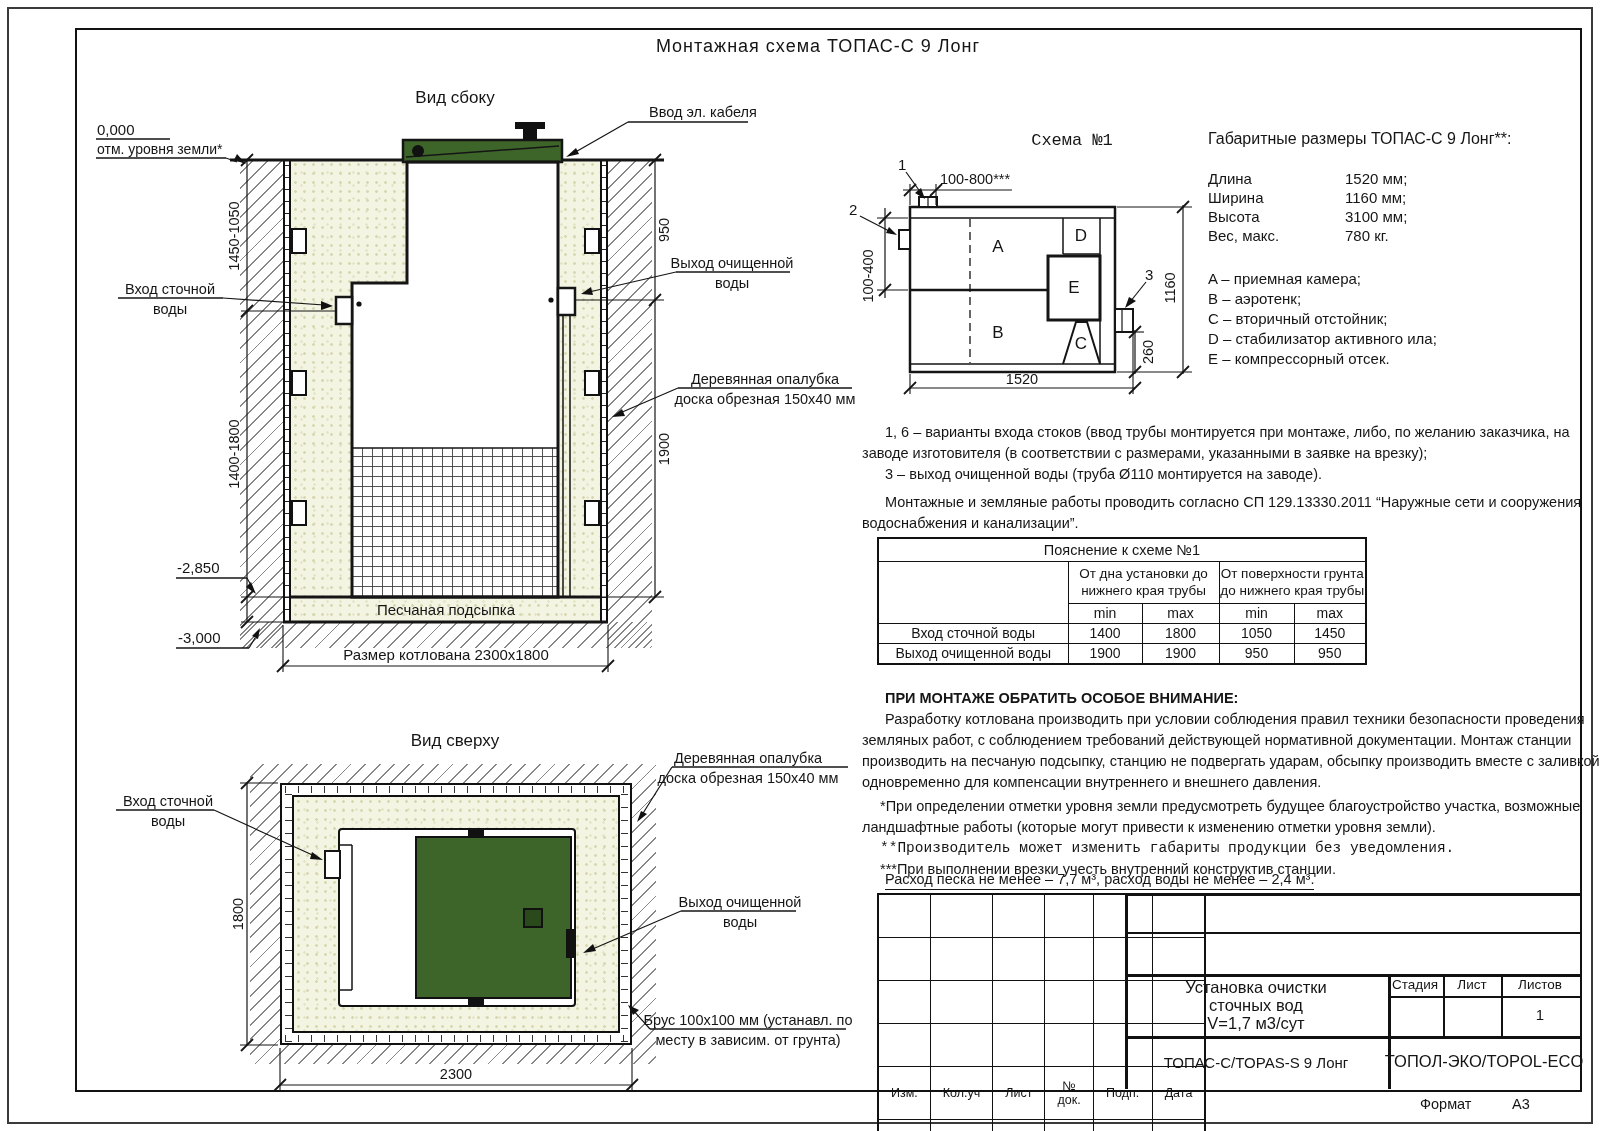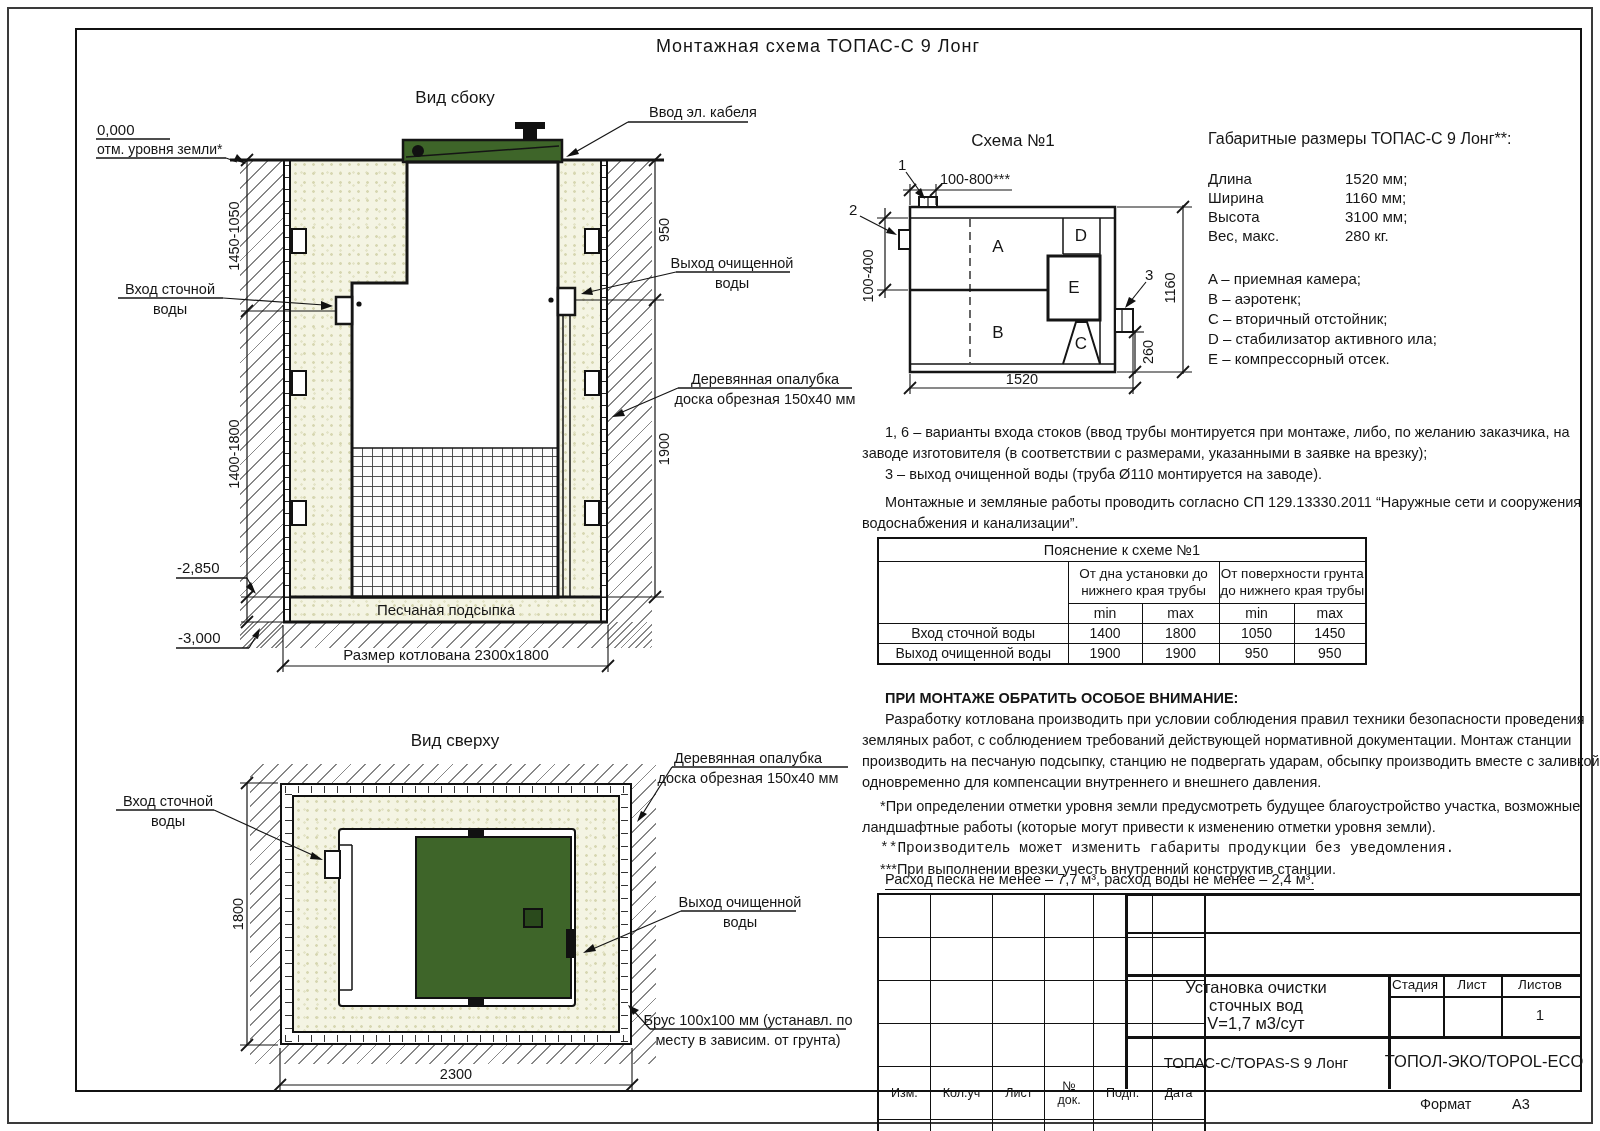--- a/index.html
+++ b/index.html
@@ -259,21 +259,21 @@
   <div class="tc" style="left:456px; top:1066px;">2300</div>
   <div class="tc" style="left:168px; top:793px;">Вход сточной</div>
   <div class="tc" style="left:168px; top:813px;">воды</div>
   <div class="tc" style="left:748px; top:750px;">Деревянная опалубка</div>
   <div class="tc" style="left:748px; top:770px;">доска обрезная 150х40 мм</div>
   <div class="tc" style="left:740px; top:894px;">Выход очищенной</div>
   <div class="tc" style="left:740px; top:914px;">воды</div>
   <div class="tc" style="left:748px; top:1012px;">Брус 100х100 мм (устанавл. по</div>
   <div class="tc" style="left:748px; top:1032px;">месту в зависим. от грунта)</div>
 
-  <div class="tc f17" style="left:1013px; top:131px;">Схема №1</div>
+  <div class="tc f17" style="left:1072px; top:131px;font-family:Liberation Mono, monospace;">Схема №1</div>
   <div class="t f15" style="left:898px; top:156px;">1</div>
   <div class="t f15" style="left:849px; top:201px;">2</div>
   <div class="t f15" style="left:1145px; top:266px;">3</div>
   <div class="tc f17" style="left:998px; top:237px;">A</div>
   <div class="tc f17" style="left:998px; top:323px;">B</div>
   <div class="tc f17" style="left:1081px; top:334px;">C</div>
   <div class="tc f17" style="left:1081px; top:226px;">D</div>
   <div class="tc f17" style="left:1074px; top:278px;">E</div>
   <div class="tc" style="left:975px; top:171px;">100-800***</div>
   <div class="vt" style="left:868px; top:276px;">100-400</div>
@@ -282,21 +282,21 @@
   <div class="vt" style="left:1148px; top:352px;">260</div>
 
   <div class="t f16" style="left:1208px; top:130px;">Габаритные размеры ТОПАС-С 9 Лонг**:</div>
   <div class="t f15" style="left:1208px; top:170px;">Длина</div>
   <div class="t f15" style="left:1345px; top:170px;">1520 мм;</div>
   <div class="t f15" style="left:1208px; top:189px;">Ширина</div>
   <div class="t f15" style="left:1345px; top:189px;">1160 мм;</div>
   <div class="t f15" style="left:1208px; top:208px;">Высота</div>
   <div class="t f15" style="left:1345px; top:208px;">3100 мм;</div>
   <div class="t f15" style="left:1208px; top:227px;">Вес, макс.</div>
-  <div class="t f15" style="left:1345px; top:227px;">280 кг.</div>
+  <div class="t f15" style="left:1345px; top:227px;">780 кг.</div>
   <div class="t f15" style="left:1208px; top:270px;">A – приемная камера;</div>
   <div class="t f15" style="left:1208px; top:290px;">B – аэротенк;</div>
   <div class="t f15" style="left:1208px; top:310px;">C – вторичный отстойник;</div>
   <div class="t f15" style="left:1208px; top:330px;">D – стабилизатор активного ила;</div>
   <div class="t f15" style="left:1208px; top:350px;">E – компрессорный отсек.</div>
 
   <div class="t" style="left:885px; top:424px;">1, 6 – варианты входа  стоков (ввод трубы монтируется при монтаже, либо, по желанию заказчика, на</div>
   <div class="t" style="left:862px; top:445px;">заводе изготовителя (в соответствии с размерами, указанными в заявке на врезку);</div>
   <div class="t" style="left:885px; top:466px;">3 – выход очищенной воды (труба Ø110 монтируется на заводе).</div>
   <div class="t" style="left:885px; top:494px;">Монтажные и земляные работы проводить согласно СП 129.13330.2011 “Наружные сети и сооружения</div>

